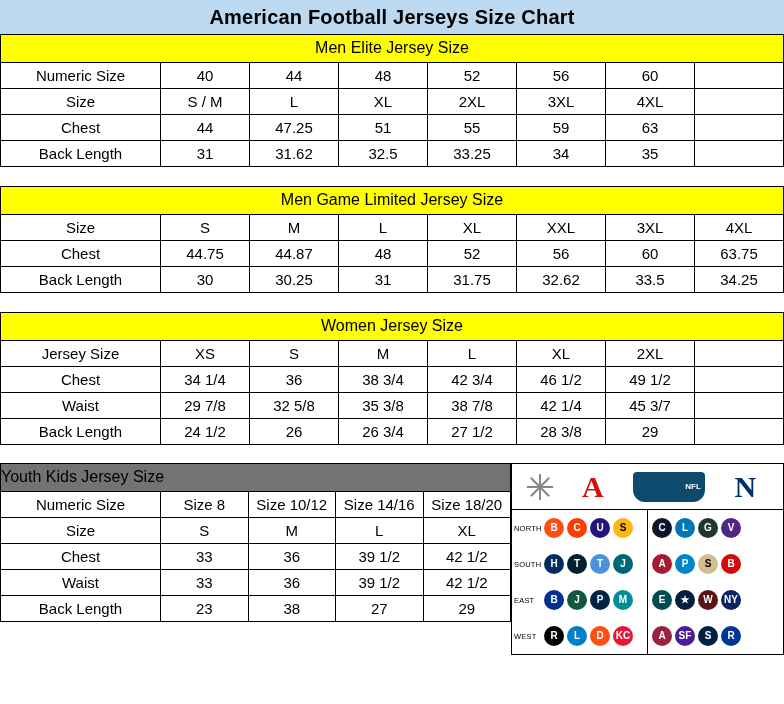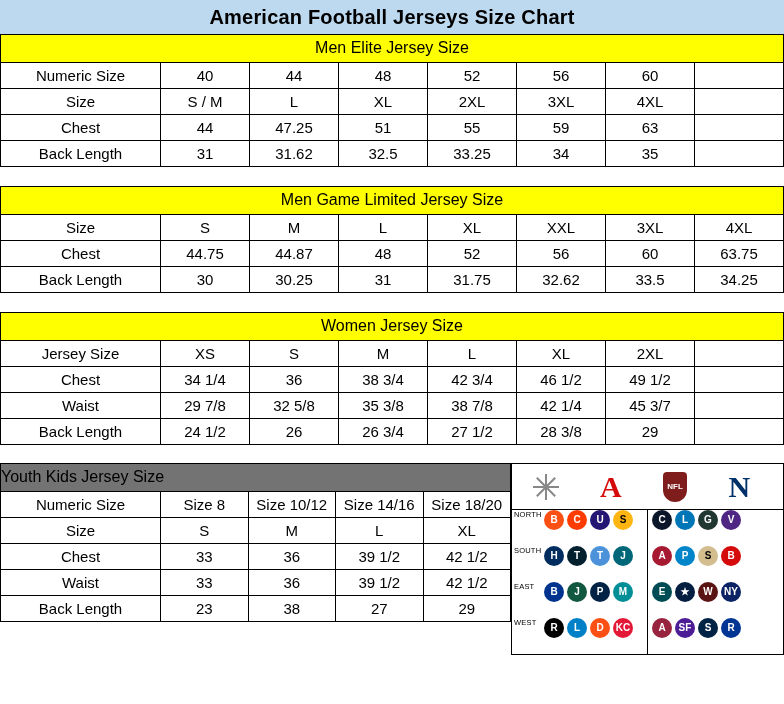--- a/index.html
+++ b/index.html
@@ -115,20 +115,21 @@
     flex: 1;
     display: flex;
     flex-direction: column;
   }
   .conf.afc {
     border-right: 1px solid #000;
   }
   .div-row {
     flex: 1;
     display: flex;
+    align-items: center;
     gap: 3px;
     padding-left: 2px;
     box-sizing: border-box;
   }
   .div-label {
     font-size: 7.5px;
     width: 27px;
     flex: 0 0 27px;
     letter-spacing: 0.2px;
   }
@@ -148,29 +149,30 @@
     left: 0; right: 0; top: 50%;
     transform: translateY(-50%);
     text-align: center;
     font-size: 10px;
     font-weight: bold;
     line-height: 1;
     color: #fff;
   }
   .nfl-shield {
     width: 24px; height: 30px;
-    background: #7f1d1d;
+    background: #0c4a6e;
     border-radius: 4px 4px 12px 12px;
     position: relative;
     color: #fff;
     font-size: 8px;
     font-weight: bold;
     display: flex;
     align-items: center;
     justify-content: center;
+    padding-left: 48px;
   }
   .afc-logo {
     width: 46px; height: 34px;
     color: #d50a0a;
     font-weight: bold;
     font-size: 30px;
     line-height: 34px;
     text-align: center;
     font-family: "Liberation Serif", serif;
   }

